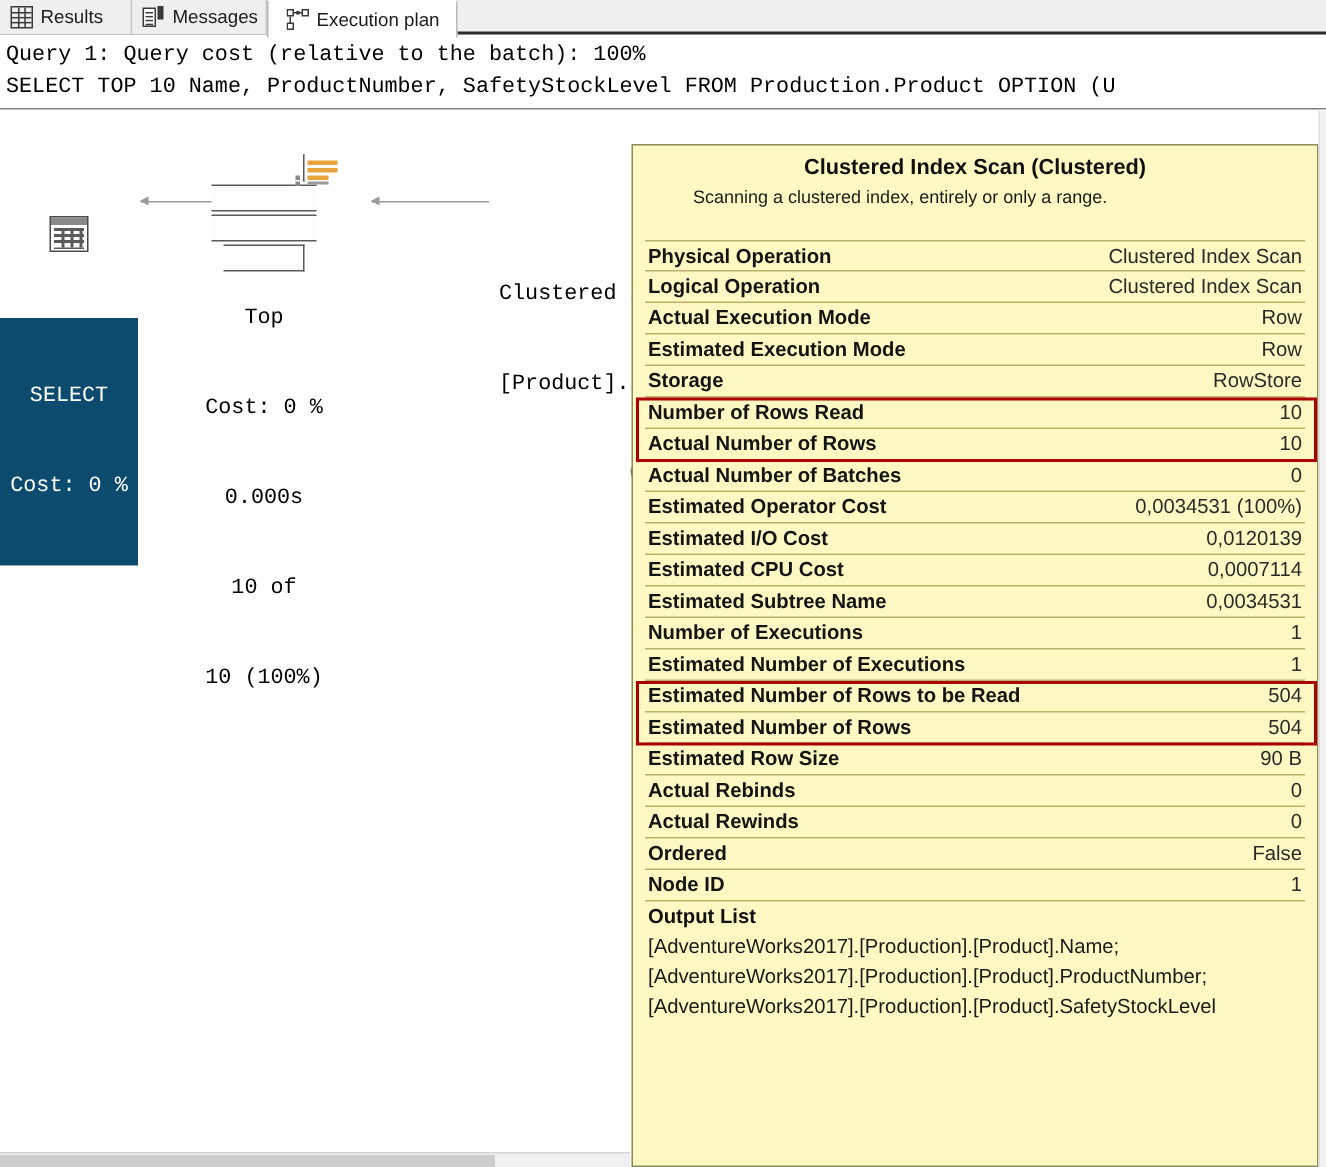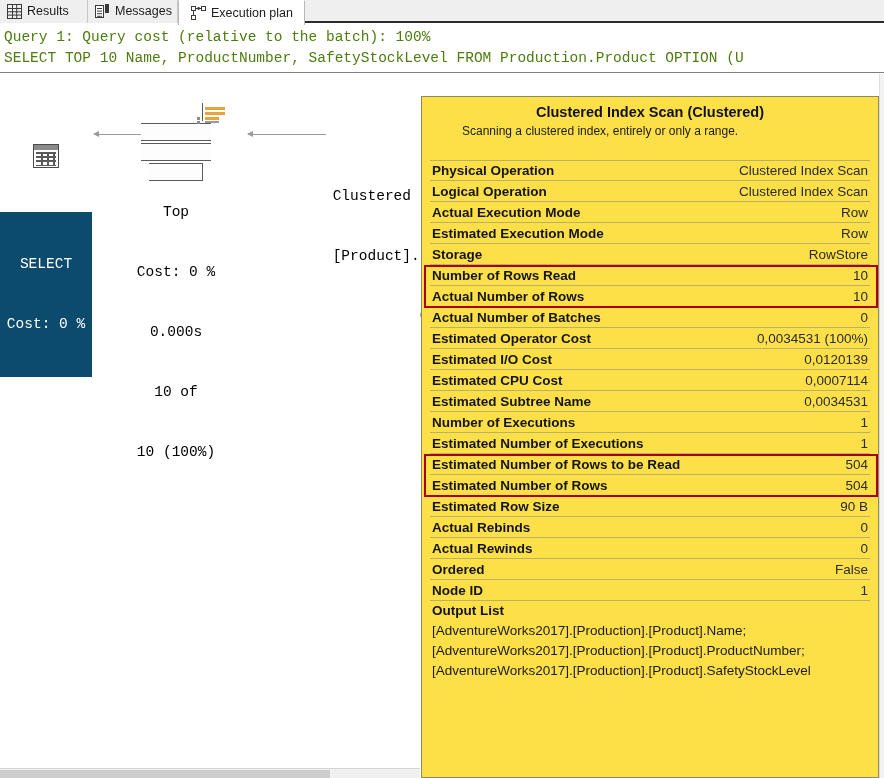--- a/index.html
+++ b/index.html
@@ -90,21 +90,21 @@
   
   .query-head {
     position: absolute;
     left: 0; top: 25px;
     width: 884px; height: 48px;
     background: #ffffff;
     border-bottom: 1px solid #808080;
     box-sizing: border-box;
     font-family: "Liberation Mono", monospace;
     font-size: 14.5px;
-    color: #4d7c0f;
+    color: #000000;
     padding: 2px 0 0 4px;
     white-space: pre;
     overflow: hidden;
     line-height: 21px;
   }
 
   
   .plan-canvas {
     position: absolute;
     left: 0; top: 74px;
@@ -215,21 +215,21 @@
     border-left: 1px solid #dddddd;
     box-sizing: border-box;
   }
 
   
   .tooltip {
     position: absolute;
     left: 421px; top: 96px;
     width: 458px;
     height: 682px;
-    background: #fde047;
+    background: #fef9c3;
     border: 1px solid #8a8a5a;
     box-sizing: border-box;
     overflow: hidden;
     font-size: 13.5px;
     color: #1a1a1a;
   }
   .tt-inner { padding: 6px 8px 0 8px; }
   .tt-title {
     text-align: center;
     font-weight: bold;
@@ -242,21 +242,21 @@
     color: #1a1a1a;
     padding: 0 0 2px 2px;
     margin-left: 30px;
   }
   .tt-gap { height: 20px; }
 
   .tt-table { position: relative; }
   .tt-row {
     display: flex;
     justify-content: space-between;
-    align-items: flex-end;
+    align-items: flex-start;
     border-bottom: 1px solid #b9b06a;
     height: 21px;
     box-sizing: border-box;
     padding: 0 2px 0 2px;
   }
   .tt-row:first-child { border-top: 1px solid #b9b06a; }
   .tt-key {
     font-weight: bold;
     font-size: 13.5px;
     color: #141414;

